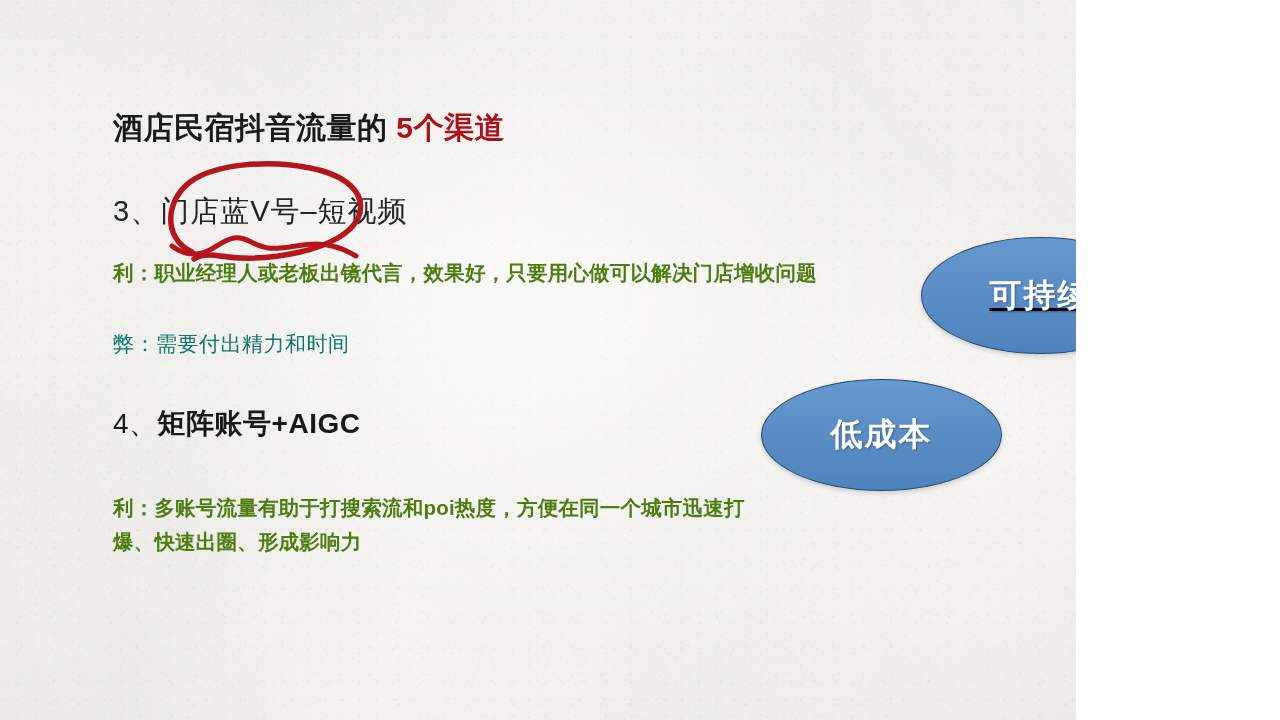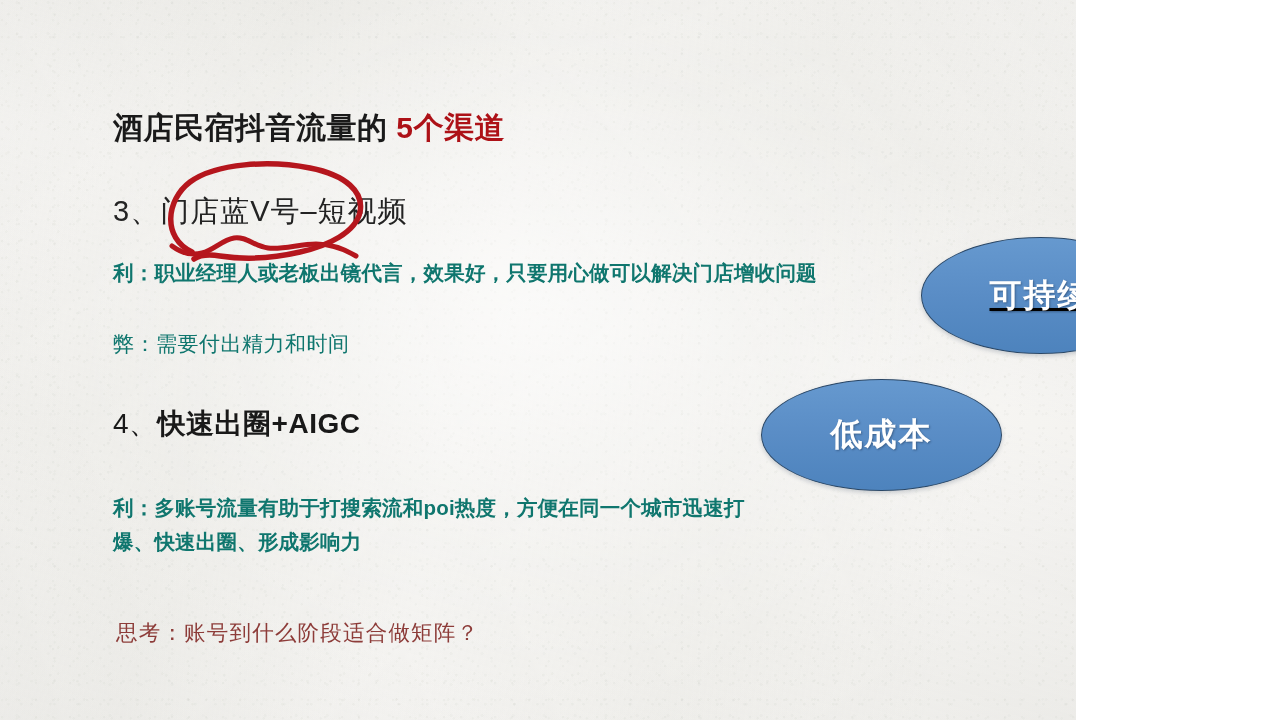--- a/index.html
+++ b/index.html
@@ -69,21 +69,21 @@
     font-size: 29px;
     font-weight: 400;
     color: #232323;
     white-space: nowrap;
     letter-spacing: 1px;
   }
 
   .pro-block {
     font-size: 20.5px;
     font-weight: bold;
-    color: #0f766e;
+    color: #4d7c0f;
     line-height: 34px;
     letter-spacing: .2px;
   }
   #sec3-pro { left: 113px; top: 256px; width: 800px; }
   #sec4-pro { left: 113px; top: 491px; width: 660px; }
 
   #sec3-con {
     left: 113px;
     top: 330px;
     font-size: 21px;
@@ -169,27 +169,26 @@
     <span class="lead">酒店民宿抖音流量的 </span><span class="accent">5个渠道</span>
   </div>
 
   <div class="layer" id="sec3-heading">3、门店蓝V号–短视频</div>
 
   <div class="layer pro-block" id="sec3-pro">利：职业经理人或老板出镜代言，效果好，只要用心做可以解决门店增收问题</div>
 
   <div class="layer" id="sec3-con">弊：需要付出精力和时间</div>
 
   <div class="layer" id="sec4-heading">
-    <span class="num">4、</span><span class="strong">快速出圈+AIGC</span>
+    <span class="num">4、</span><span class="strong">矩阵账号+AIGC</span>
   </div>
 
   <div class="layer pro-block" id="sec4-pro">利：多账号流量有助于打搜索流和poi热度，方便在同一个城市迅速打爆、快速出圈、形成影响力</div>
 
 
-  <div class="layer" id="footer-question">思考：账号到什么阶段适合做矩阵？</div>
 
   <div class="ellipse" id="ellipse-sustainable">
     <span class="ellipse-label">可持续</span>
   </div>
 
   <div class="ellipse" id="ellipse-lowcost">
     <span class="ellipse-label">低成本</span>
   </div>
 
   <svg id="annotation-circle" viewBox="0 0 240 105">

